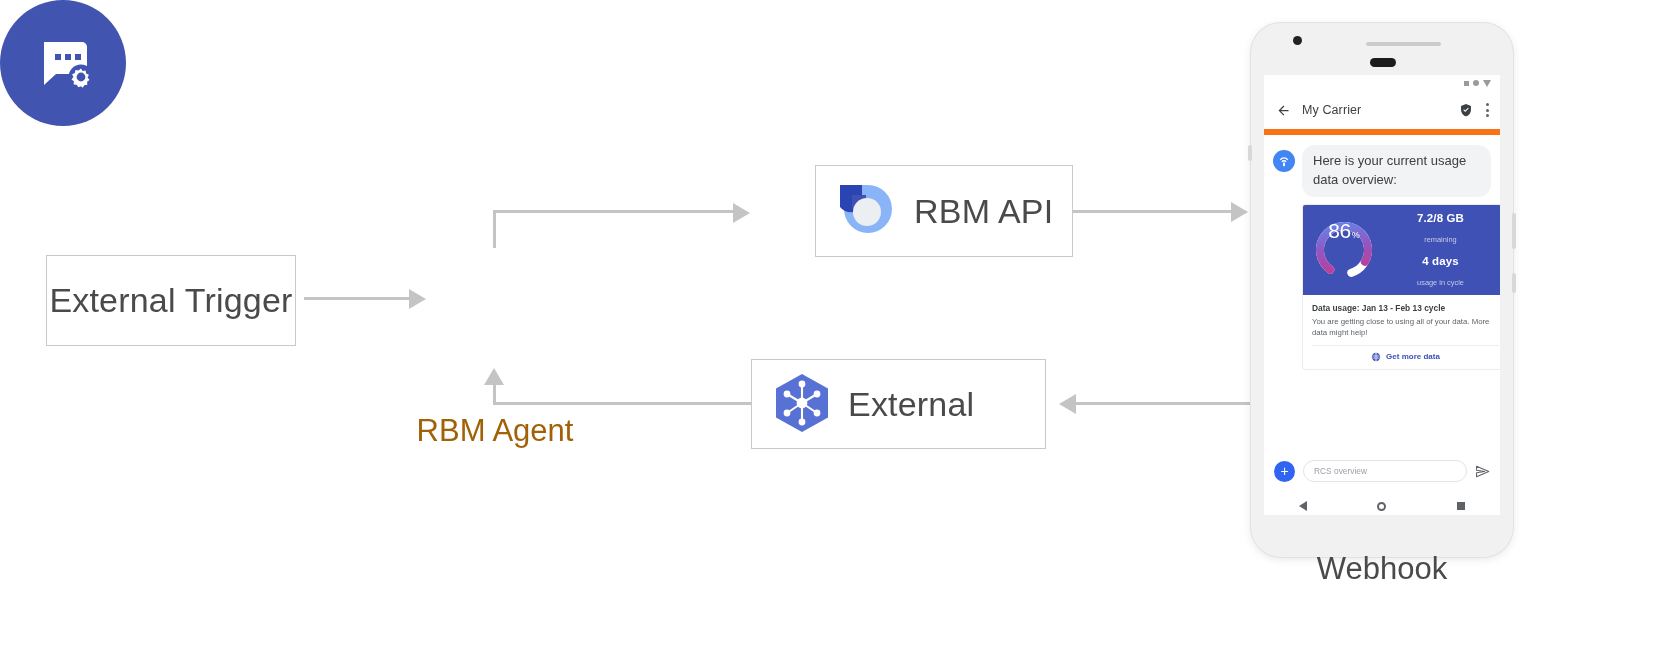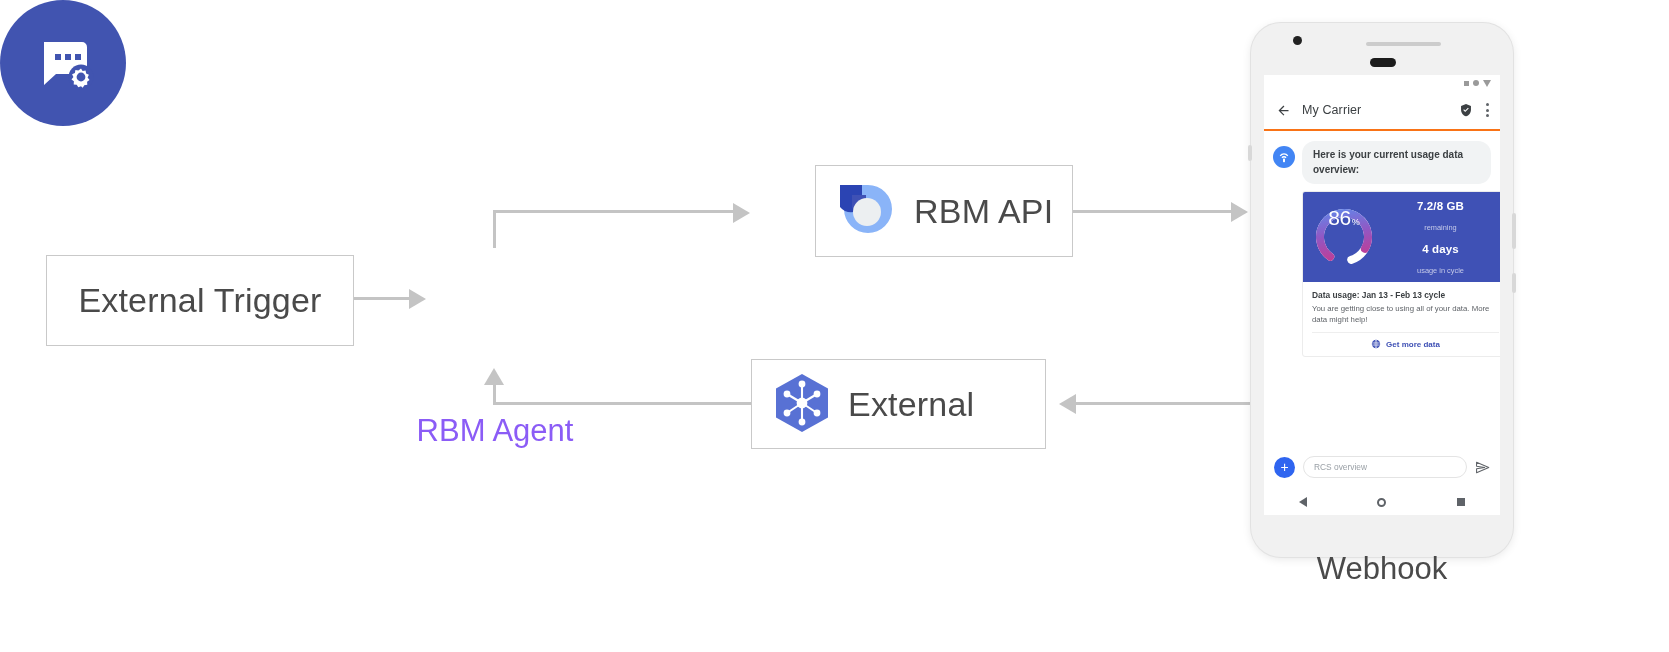--- a/index.html
+++ b/index.html
@@ -14,34 +14,34 @@
   .diagram-box{
     position:absolute;border:1px solid #c9c9c9;background:#fff;
     display:flex;align-items:center;box-sizing:border-box;
   }
   .box-label{
     font-size:34px;color:#4a4a4a;font-weight:300;letter-spacing:.2px;
     white-space:nowrap;
   }
 
   
-  #external-trigger{left:46px;top:255px;width:308px;height:91px;justify-content:center;}
+  #external-trigger{left:46px;top:255px;width:250px;height:91px;justify-content:center;}
 
   
   #rbm-api-box{left:815px;top:165px;width:258px;height:92px;padding-left:16px;gap:14px;}
   #webhook-box{left:751px;top:359px;width:295px;height:90px;padding-left:14px;gap:10px;}
 
   
   #rbm-agent-circle{
     left:431px;top:236px;width:126px;height:126px;border-radius:50%;
     background:#4154b0;display:flex;align-items:center;justify-content:center;
   }
   #rbm-agent-label{
     left:380px;top:413px;width:230px;text-align:center;
-    font-size:31px;color:#8b5cf6;font-weight:300;
+    font-size:31px;color:#a16207;font-weight:300;
   }
 
   
   .arrow-line{position:absolute;background:#c4c4c4;}
   .arrow-head{
     position:absolute;width:0;height:0;
   }
   .ah-right{border-top:10px solid transparent;border-bottom:10px solid transparent;border-left:17px solid #c4c4c4;}
   .ah-left{border-top:10px solid transparent;border-bottom:10px solid transparent;border-right:17px solid #c4c4c4;}
   .ah-up{border-left:10px solid transparent;border-right:10px solid transparent;border-bottom:17px solid #c4c4c4;}
@@ -66,38 +66,38 @@
 
   
   #status-bar{height:16px;display:flex;align-items:center;justify-content:flex-end;gap:4px;padding-right:9px;background:#fff;}
   .sb-sq{width:5px;height:5px;background:#9a9a9a;}
   .sb-ci{width:6px;height:6px;border-radius:50%;background:#9a9a9a;}
   .sb-tri{width:0;height:0;border-left:4.5px solid transparent;border-right:4.5px solid transparent;border-top:7px solid #9a9a9a;}
 
   
   #app-bar{
     height:38px;display:flex;align-items:center;padding:0 9px 0 12px;background:#fff;
-    border-bottom:2px solid #f97316;gap:11px;
+    border-bottom:6px solid #f97316;gap:11px;
   }
   #app-title{font-size:12.5px;color:#3c4043;flex:1;letter-spacing:.1px;}
   .back-arrow{width:15px;height:15px;flex:none;}
   .verified-shield{width:14px;height:14px;flex:none;}
   .kebab{display:flex;flex-direction:column;gap:2.5px;align-items:center;flex:none;padding:2px;}
   .kebab i{width:3px;height:3px;border-radius:50%;background:#5f6368;display:block;}
 
   
   #convo{padding:10px 9px 0 9px;background:#fff;height:calc(100% - 16px - 39px);box-sizing:border-box;position:relative;}
   #msg-row{display:flex;align-items:flex-start;gap:7px;}
   #avatar{
     width:22px;height:22px;border-radius:50%;background:#4285f4;flex:none;margin-top:5px;
     display:flex;align-items:center;justify-content:center;
   }
   #bubble{
-    background:#f1f3f4;border-radius:13px;padding:7px 11px;font-size:10px;line-height:1.45;
-    color:#3c4043;max-width:176px;font-weight:bold;
+    background:#f1f3f4;border-radius:13px;padding:7px 11px;font-size:13px;line-height:1.45;
+    color:#3c4043;max-width:176px;
   }
 
   
   #data-card{
     margin:7px 0 0 29px;width:205px;background:#fff;border:1px solid #ececec;border-radius:3px;overflow:hidden;
   }
   #card-hero{
     background:#3f51b5;height:90px;display:flex;align-items:center;padding:0 12px 0 10px;gap:10px;
   }
   #gauge{position:relative;width:62px;height:62px;flex:none;}

